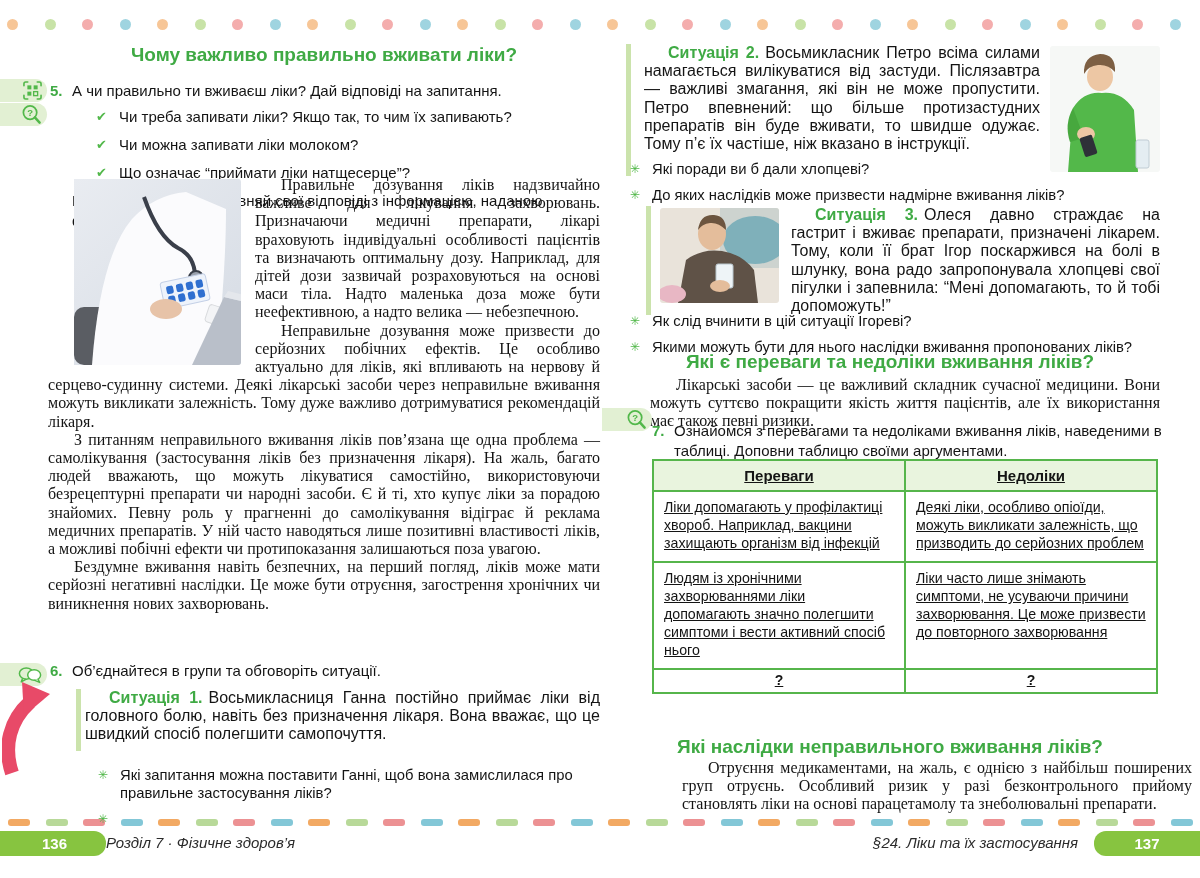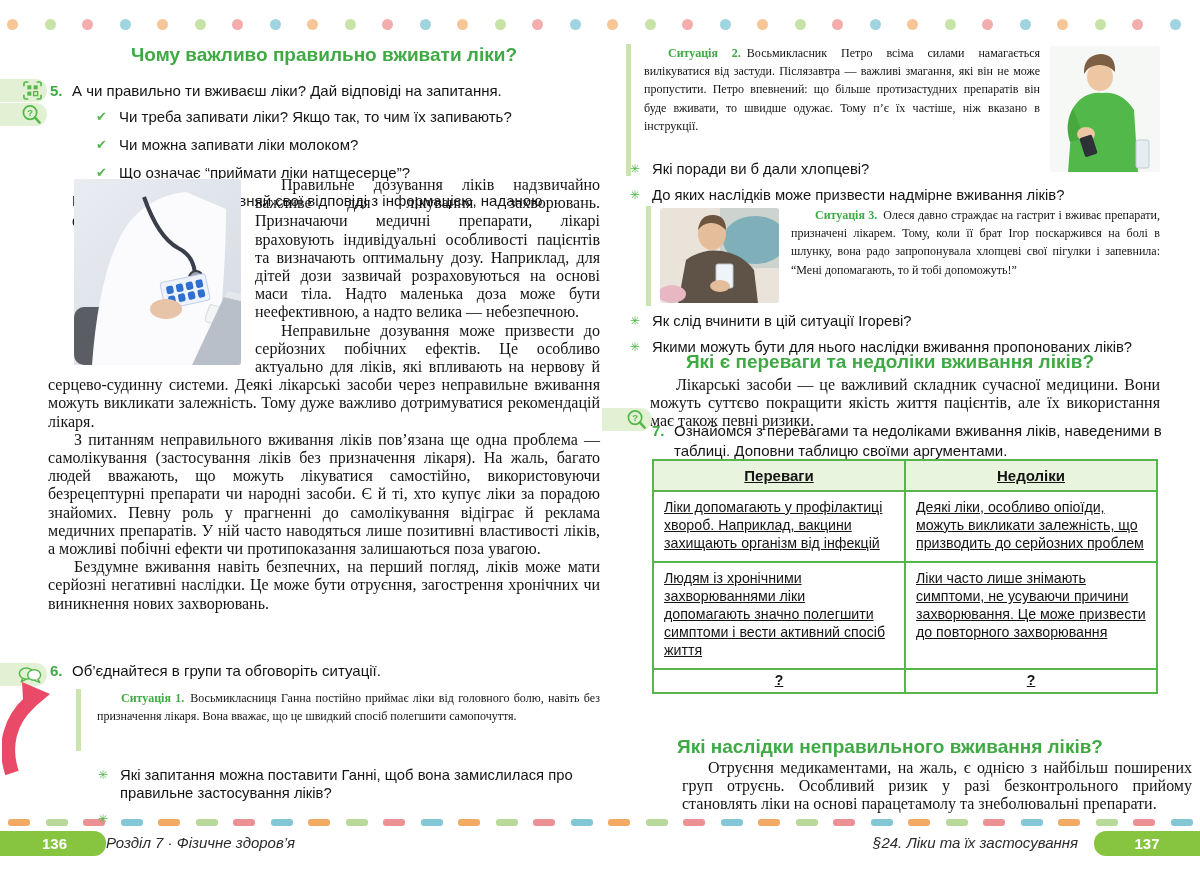--- a/index.html
+++ b/index.html
@@ -47,21 +47,21 @@
   .body-serif{position:absolute;font-family:"Liberation Serif","DejaVu Serif",serif;
               font-size:16px;line-height:18.2px;text-align:justify;color:var(--ink);}
   .para{text-indent:26px;margin:0;}
   .photo{border-radius:3px;overflow:hidden;}
   .photo-doctor{float:left;width:193px;height:186px;margin:3px 14px 4px 0;}
   .photo-boy{float:right;width:110px;height:126px;margin:2px 0 4px 10px;}
   .photo-man{float:left;width:119px;height:95px;margin:2px 12px 2px 0;}
 
   
   .sit{position:absolute;border-left:5px solid var(--bar);box-sizing:border-box;
-       font-family:Liberation Serif, serif;font-size:12px;line-height:18.2px;
+       font-family:Liberation Sans, sans-serif;font-size:16px;line-height:18.2px;
        text-align:justify;}
   .sit-text{text-indent:24px;}
   .sit-label{color:var(--green);font-weight:bold;margin-right:6px;}
 
   
   .qlist{position:absolute;}
   .q-item{display:flex;margin-bottom:8px;}
   .q-bullet{color:var(--green-icon);width:22px;flex:0 0 22px;font-size:12px;line-height:18px;}
   .q-text{font-size:14.8px;line-height:18px;}
 
@@ -191,21 +191,21 @@
     <div class="para">Бездумне вживання навіть безпечних, на перший погляд, ліків може мати серйозні негативні наслідки. Це може бути отруєння, загострення хронічних чи виникнення нових захворювань.</div>
   </div>
 
   <div class="task" style="left:50px;top:661px;width:554px">
     <div class="task-row">
       <span class="tnum">6.</span>
       <span>Об’єднайтеся в групи та обговоріть ситуації.</span>
     </div>
   </div>
 
-  <div class="sit" style="left:76px;top:689px;width:524px;padding-left:16px;min-height:62px">
+  <div class="sit" style="left:76px;top:689px;width:524px;padding-left:4px;min-height:62px">
     <div class="sit-text">
       <b class="sit-label">Ситуація 1.</b><span>Восьмикласниця Ганна постійно приймає ліки від головного болю, навіть без призначення лікаря. Вона вважає, що це швидкий спосіб полегшити самопочуття.</span>
     </div>
   </div>
 
   <div class="qlist" style="left:98px;top:766px;width:502px">
     <div class="q-item">
       <span class="q-bullet">✳</span>
       <span class="q-text">Які запитання можна поставити Ганні, щоб вона замислилася про правильне застосування ліків?</span>
     </div>
@@ -301,21 +301,21 @@
         <th>Переваги</th>
         <th>Недоліки</th>
       </tr>
     </thead>
     <tbody>
       <tr>
         <td>Ліки допомагають у профілактиці хвороб. Наприклад, вакцини захищають організм від інфекцій</td>
         <td>Деякі ліки, особливо опіоїди, можуть викликати залежність, що призводить до серйозних проблем</td>
       </tr>
       <tr>
-        <td>Людям із хронічними захворюваннями ліки допомагають значно полегшити симптоми і вести активний спосіб життя</td>
+        <td>Людям із хронічними захворюваннями ліки допомагають значно полегшити симптоми і вести активний спосіб нього</td>
         <td>Ліки часто лише знімають симптоми, не усуваючи причини захворювання. Це може призвести до повторного захворювання</td>
       </tr>
       <tr class="q-row">
         <td>?</td>
         <td>?</td>
       </tr>
     </tbody>
   </table>
 
   <h2 class="gh" style="left:620px;top:736px;width:540px">Які наслідки неправильного вживання ліків?</h2>

